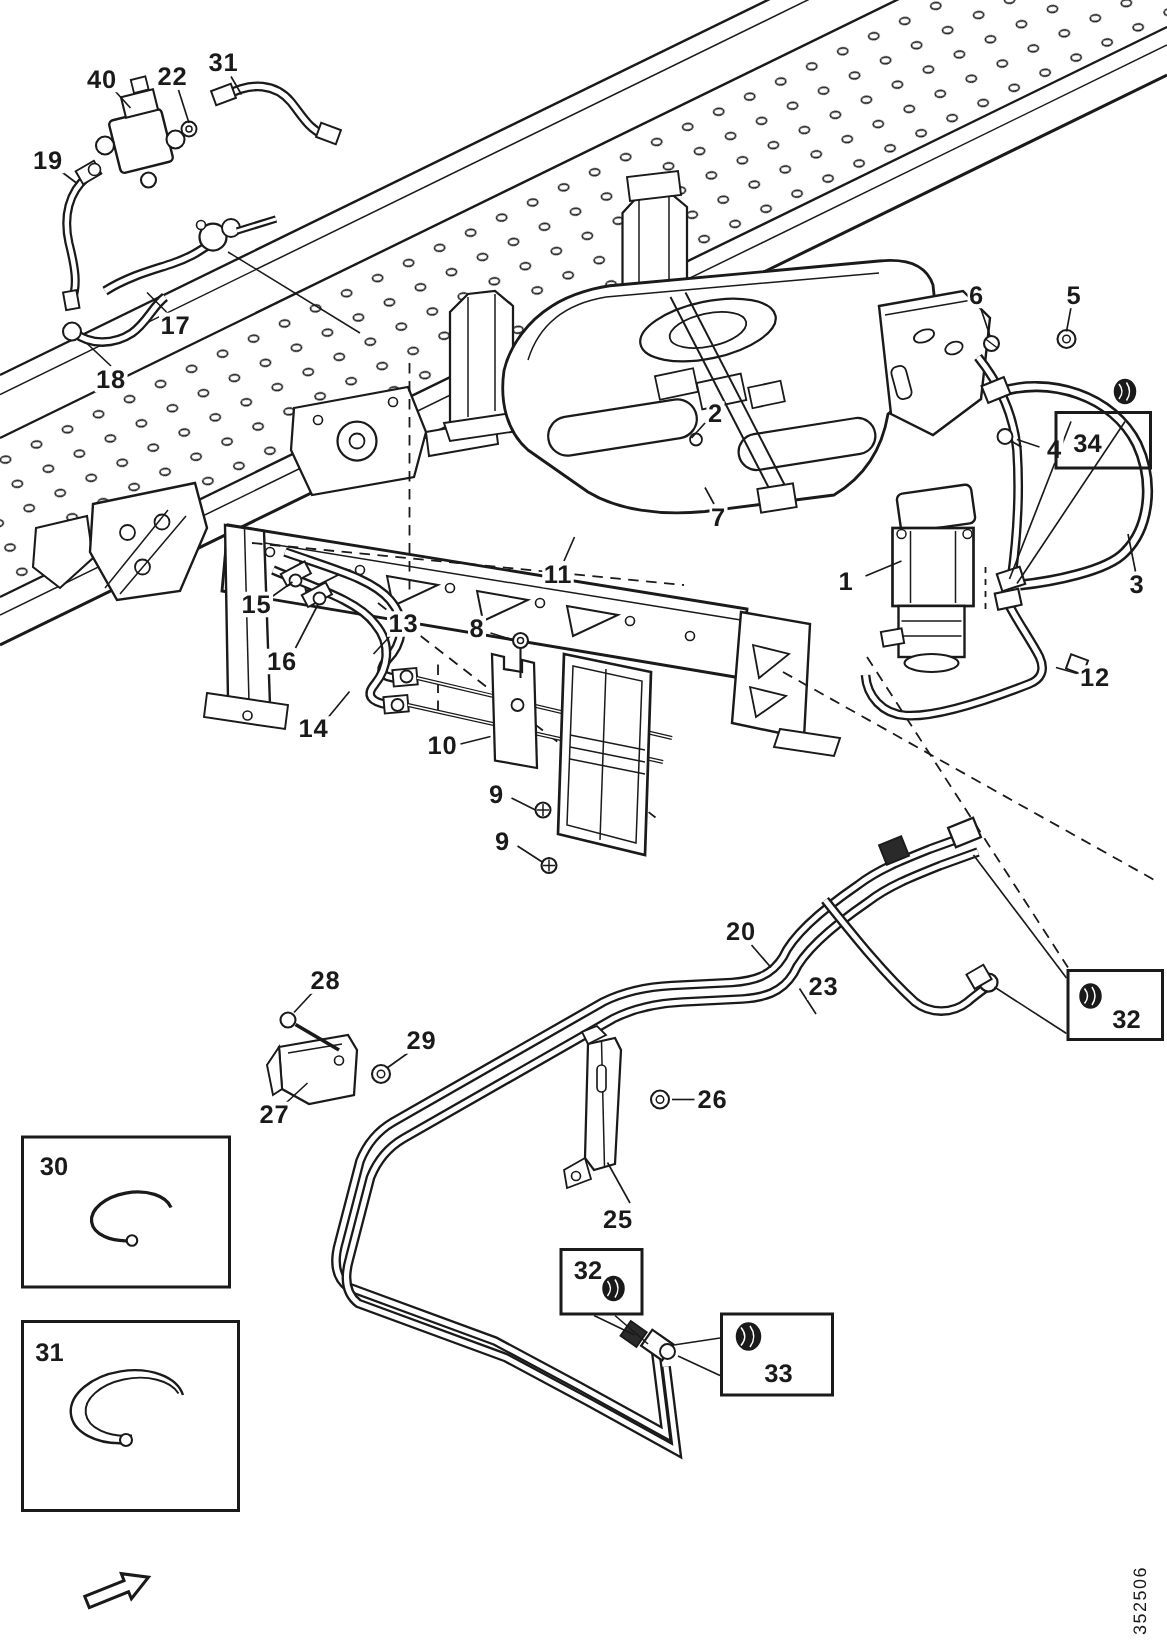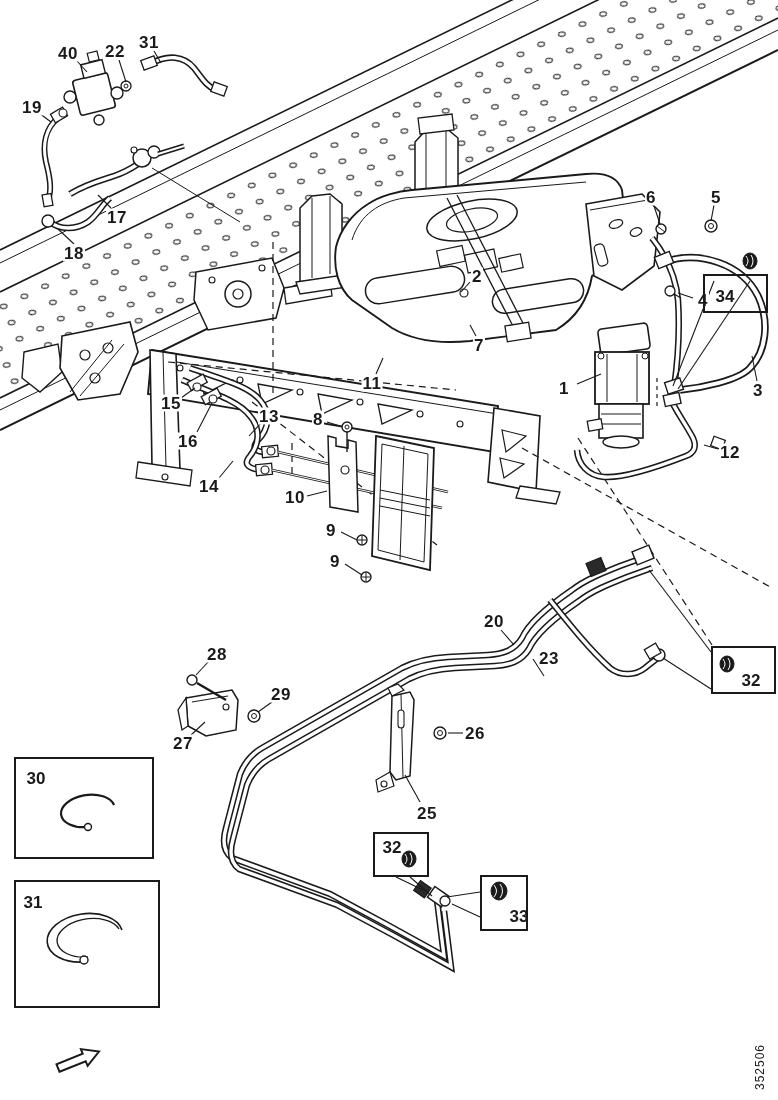--- a/index.html
+++ b/index.html
@@ -401,37 +401,37 @@
       <div class="callout" style="left: 171px; top: 403px;">15</div>
       <div class="callout" style="left: 188px; top: 441px;">16</div>
       <div class="callout" style="left: 117px; top: 217px; text-align: center;">17</div>
       <div class="callout" style="left: 74px; top: 253px;">18</div>
       <div class="callout" style="left: 32px; top: 107px;">19</div>
       <div class="callout" style="left: 68px; top: 53px;">40</div>
       <div class="callout" style="left: 149px; top: 42px;">31</div>
       <div class="callout" style="left: 115px; top: 51px;">22</div>
       <div class="callout" style="left: 549px; top: 658px;">23</div>
       <div class="callout" style="left: 494px; top: 621px;">20</div>
-      <div class="callout" style="left: 427px; top: 813px;">25</div>
+      <div class="callout" style="left: 412px; top: 813px;">25</div>
       <div class="callout" style="left: 475px; top: 733px;">26</div>
       <div class="callout" style="left: 183px; top: 743px;">27</div>
       <div class="callout" style="left: 217px; top: 654px;">28</div>
       <div class="callout" style="left: 281px; top: 694px;">29</div>
       <div class="part-box" style="left: 703px; top: 242px; width: 65px; height: 39px; margin-top: 32px;">
         <span class="box-label" style="left: 20px; top: 20px;">34</span>
       </div>
       <div class="part-box" style="left: 14px; top: 757px; width: 140px; height: 102px;">
         <span class="box-label" style="left: 20px; top: 19px;">30</span>
       </div>
       <div class="part-box" style="left: 14px; top: 880px; width: 146px; height: 128px;">
         <span class="box-label" style="left: 17px; top: 20px;">31</span>
       </div>
       <div class="part-box" style="left: 711px; top: 646px; width: 65px; height: 48px;">
         <span class="box-label" style="left: 38px; top: 32px;">32</span>
       </div>
       <div class="part-box" style="left: 373px; top: 832px; width: 56px; height: 45px;">
         <span class="box-label" style="left: 17px; top: 13px;">32</span>
       </div>
-      <div class="part-box" style="left: 480px; top: 875px; width: 48px; height: 56px;">
+      <div class="part-box" style="left: 480px; top: 875px; width: 76px; height: 56px;">
         <span class="box-label" style="left: 37px; top: 39px;">33</span>
       </div>
     </div>
 </div>
 
 </body></html>

